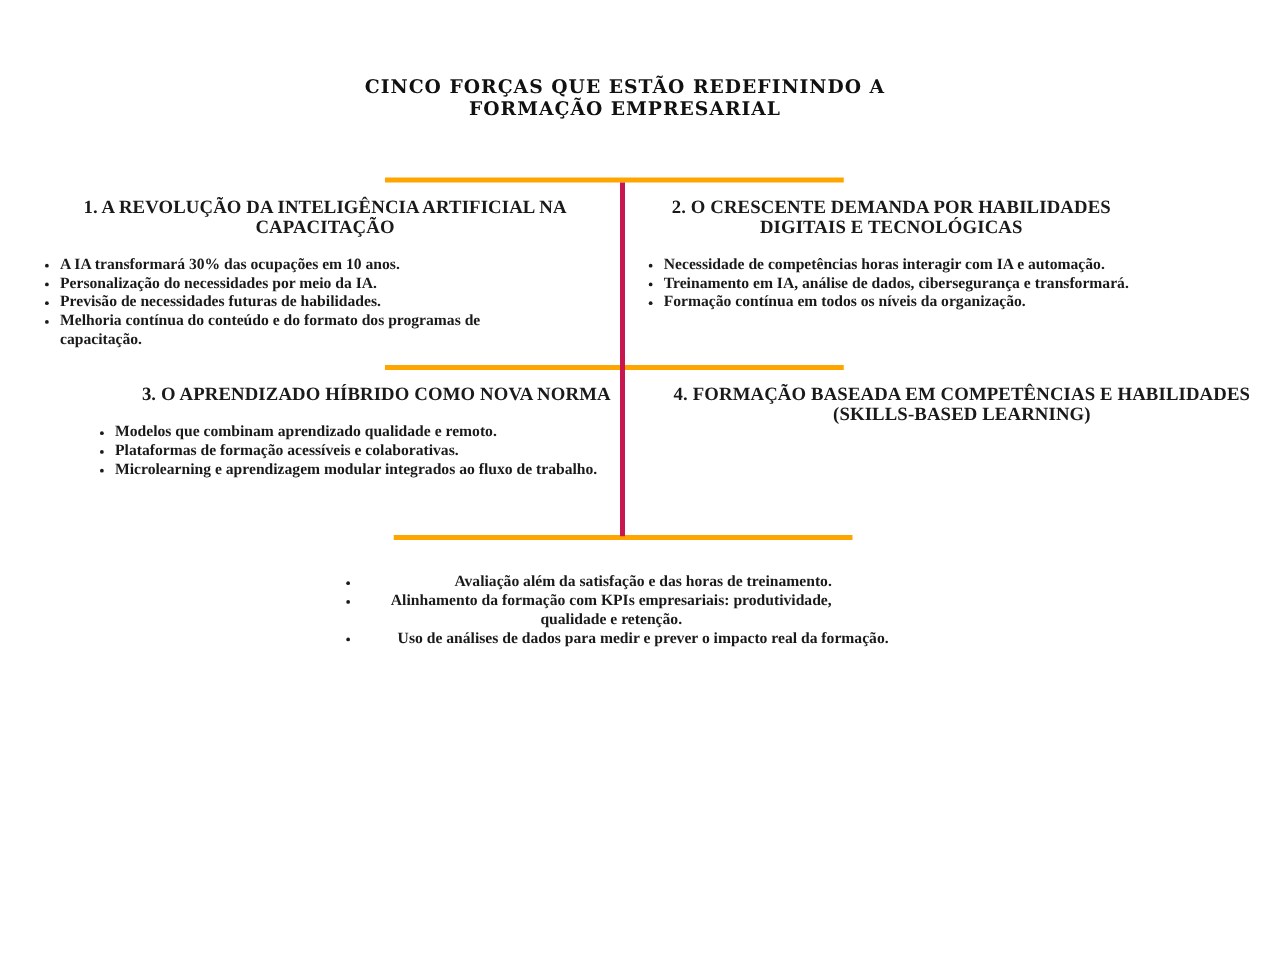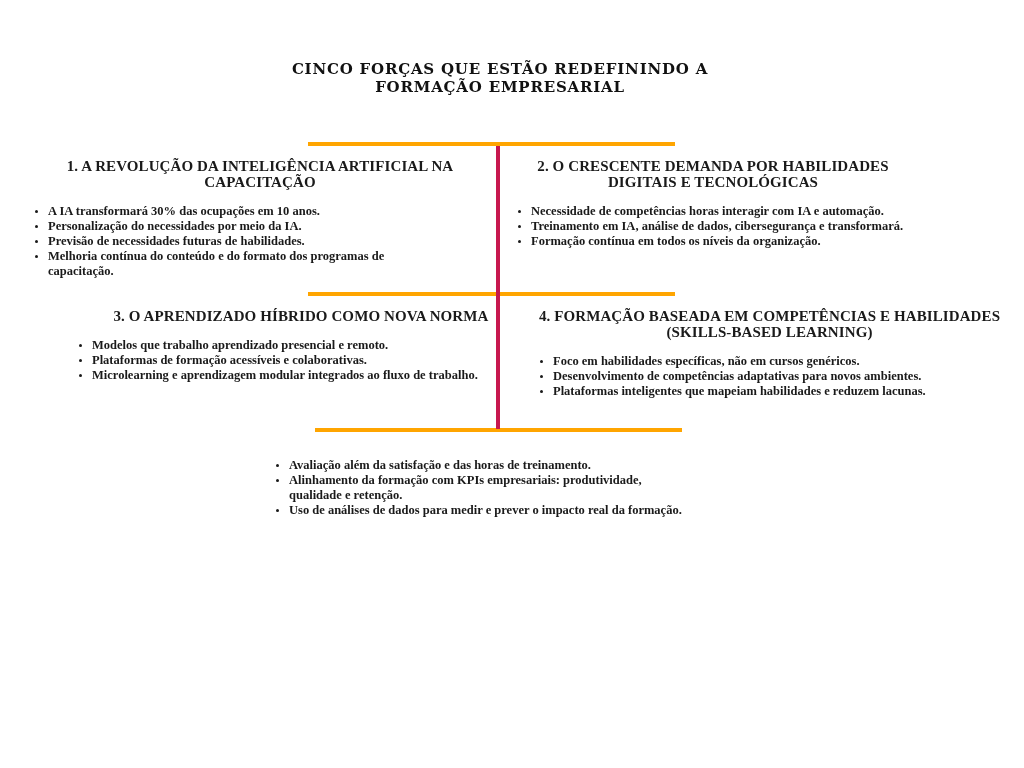--- a/index.html
+++ b/index.html
@@ -44,34 +44,29 @@
   <ul>
     <li>Necessidade de competências horas interagir com IA e automação.</li>
     <li>Treinamento em IA, análise de dados, cibersegurança e transformará.</li>
     <li>Formação contínua em todos os níveis da organização.</li>
   </ul>
 </div>
 
 <div class="block" style="left:27px; top:308px; width:460px;margin-left:44px;">
   <h2>3. O APRENDIZADO HÍBRIDO COMO NOVA NORMA</h2>
   <ul style="padding-left:21px;">
-    <li>Modelos que trabalho aprendizado presencial e remoto.</li>
+    <li>Modelos que combinam aprendizado qualidade e remoto.</li>
     <li>Plataformas de formação acessíveis e colaborativas.</li>
     <li>Microlearning e aprendizagem modular integrados ao fluxo de trabalho.</li>
   </ul>
 </div>
 
 <div class="block" style="left:532px; top:308px; width:475px;">
   <h2>4.  FORMAÇÃO BASEADA EM COMPETÊNCIAS E HABILIDADES (SKILLS-BASED LEARNING)</h2>
-  <ul style="padding-left:21px;">
-    <li>Foco em habilidades específicas, não em cursos genéricos.</li>
-    <li>Desenvolvimento de competências adaptativas para novos ambientes.</li>
-    <li>Plataformas inteligentes que mapeiam habilidades e reduzem lacunas.</li>
-  </ul>
 </div>
 
 <div class="block" style="left:270px; top:444px; width:470px;">
-  <ul style="padding-left:19px;">
+  <ul style="padding-left:19px;text-align:center;">
     <li>Avaliação além da satisfação e das horas de treinamento.</li>
     <li style="width:400px;">Alinhamento da formação com KPIs empresariais: produtividade, qualidade e retenção.</li>
     <li>Uso de análises de dados para medir e prever o impacto real da formação.</li>
   </ul>
 </div>
 
 </body></html>

